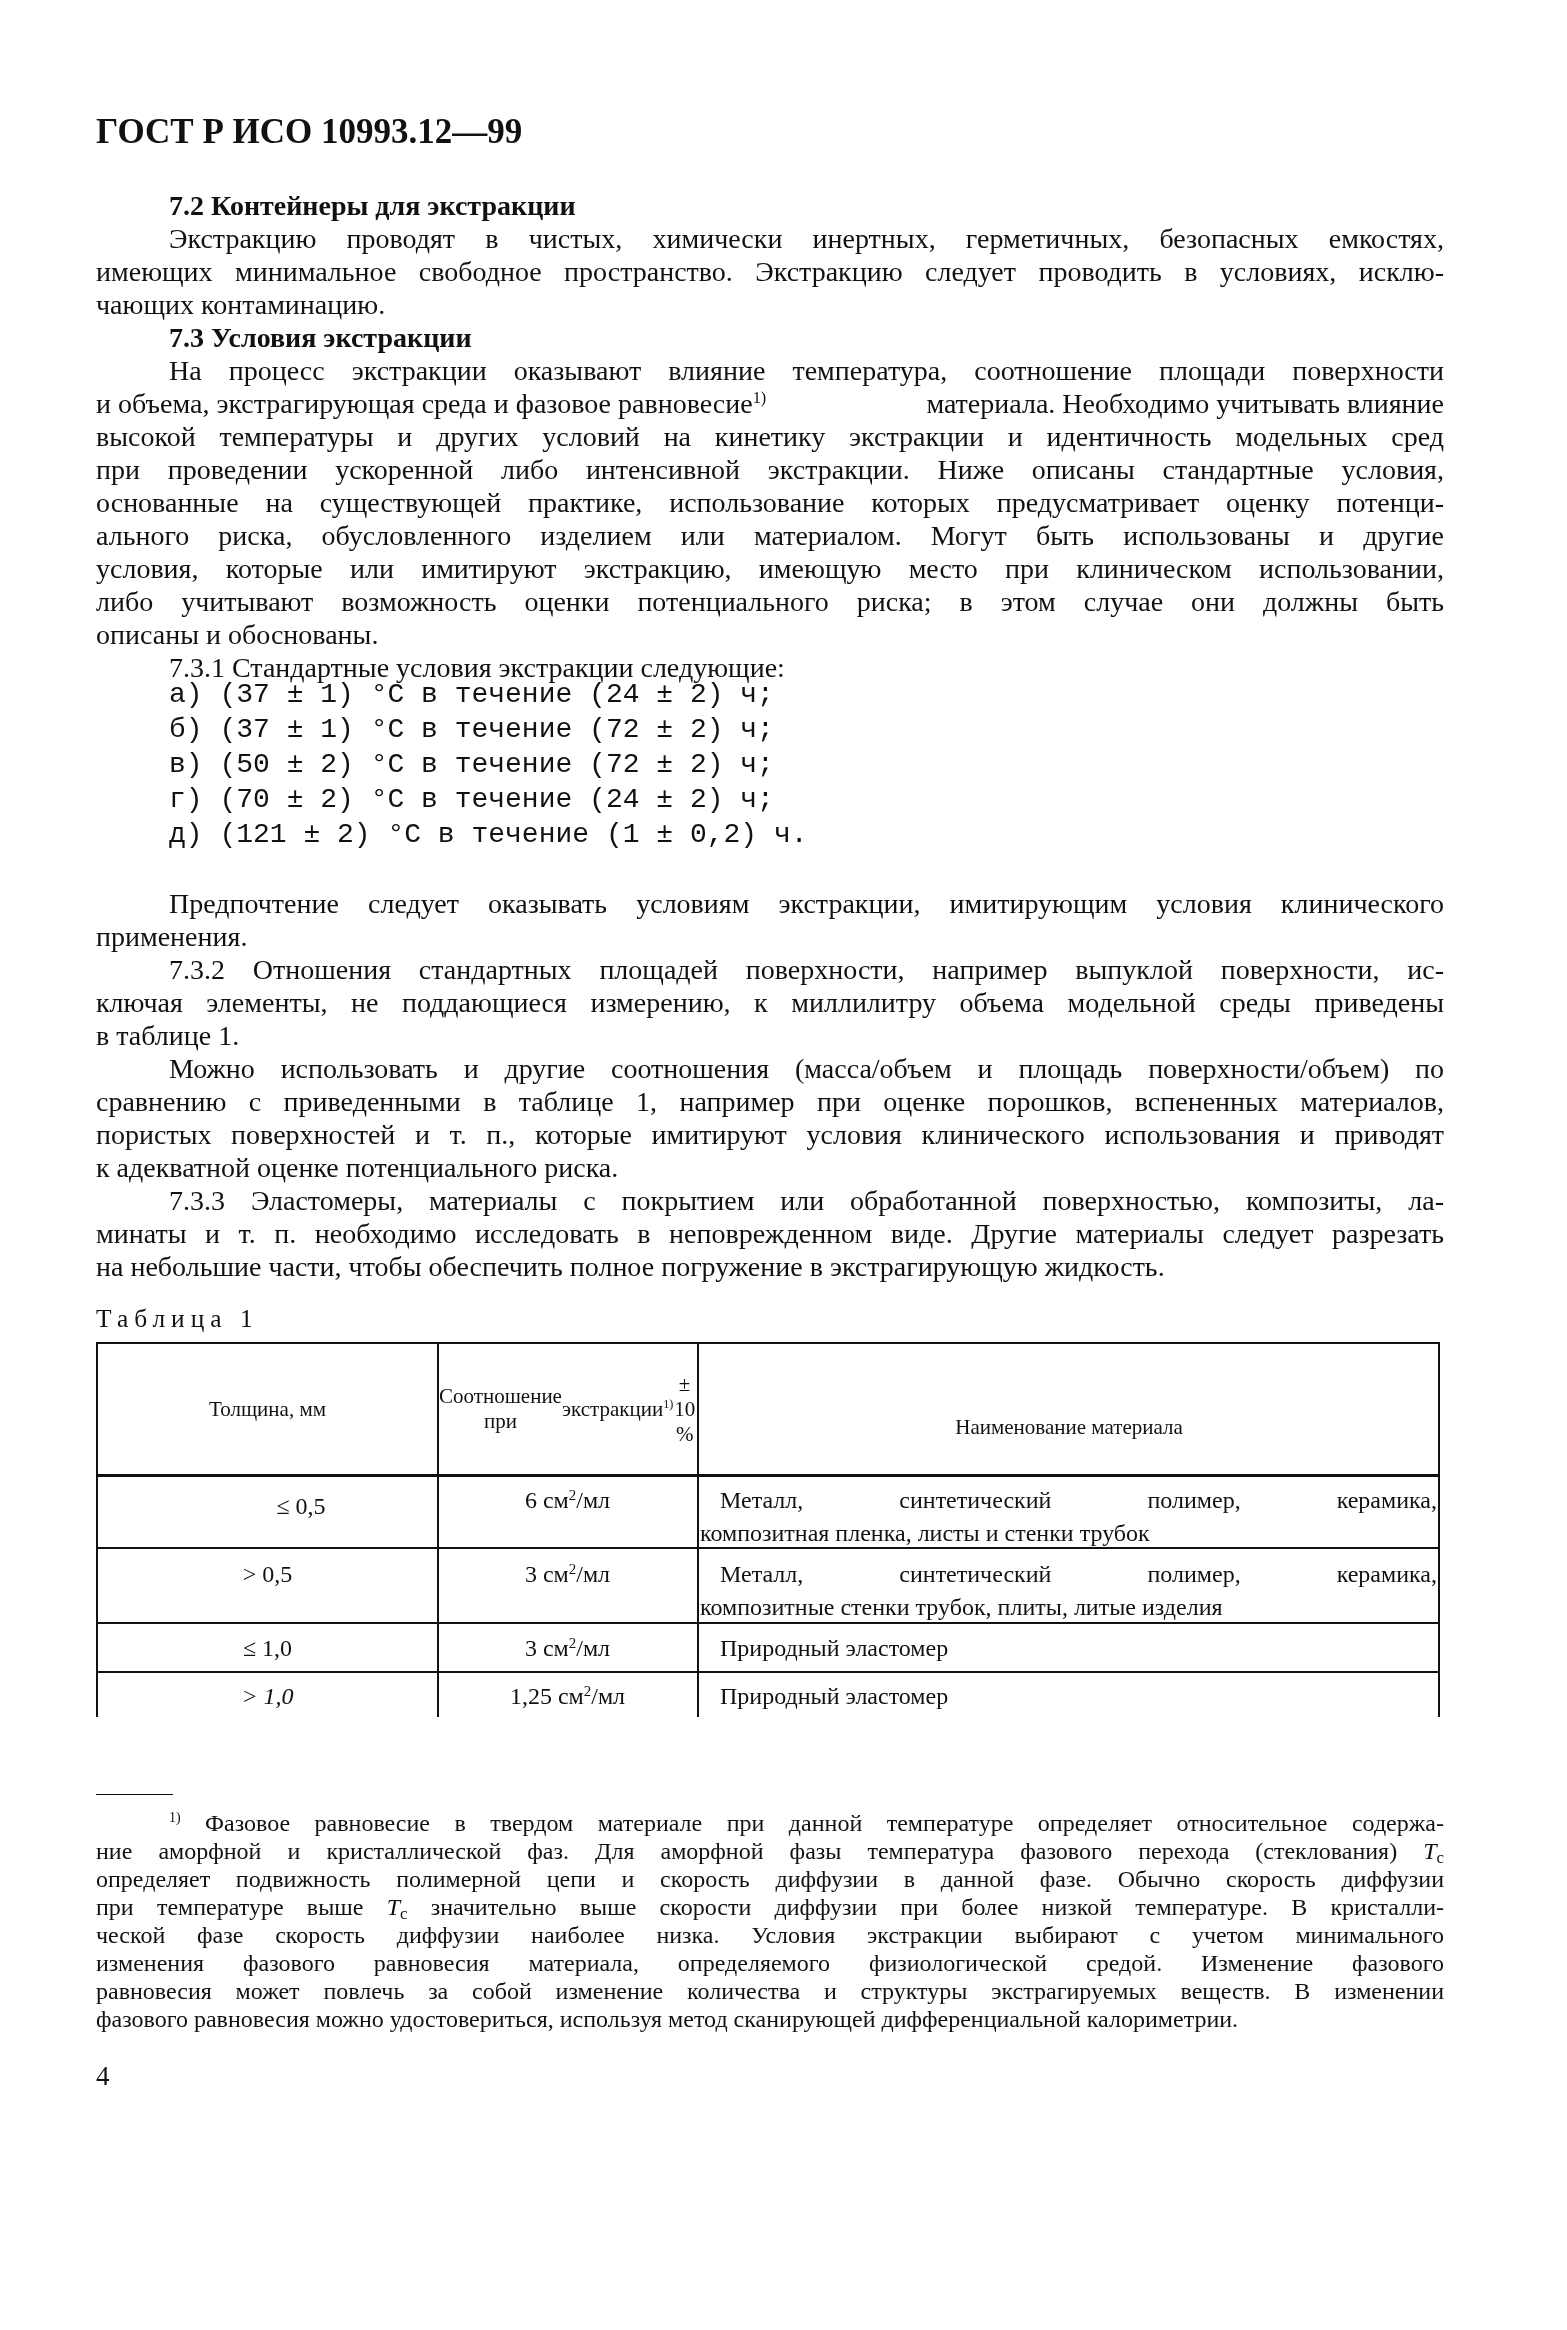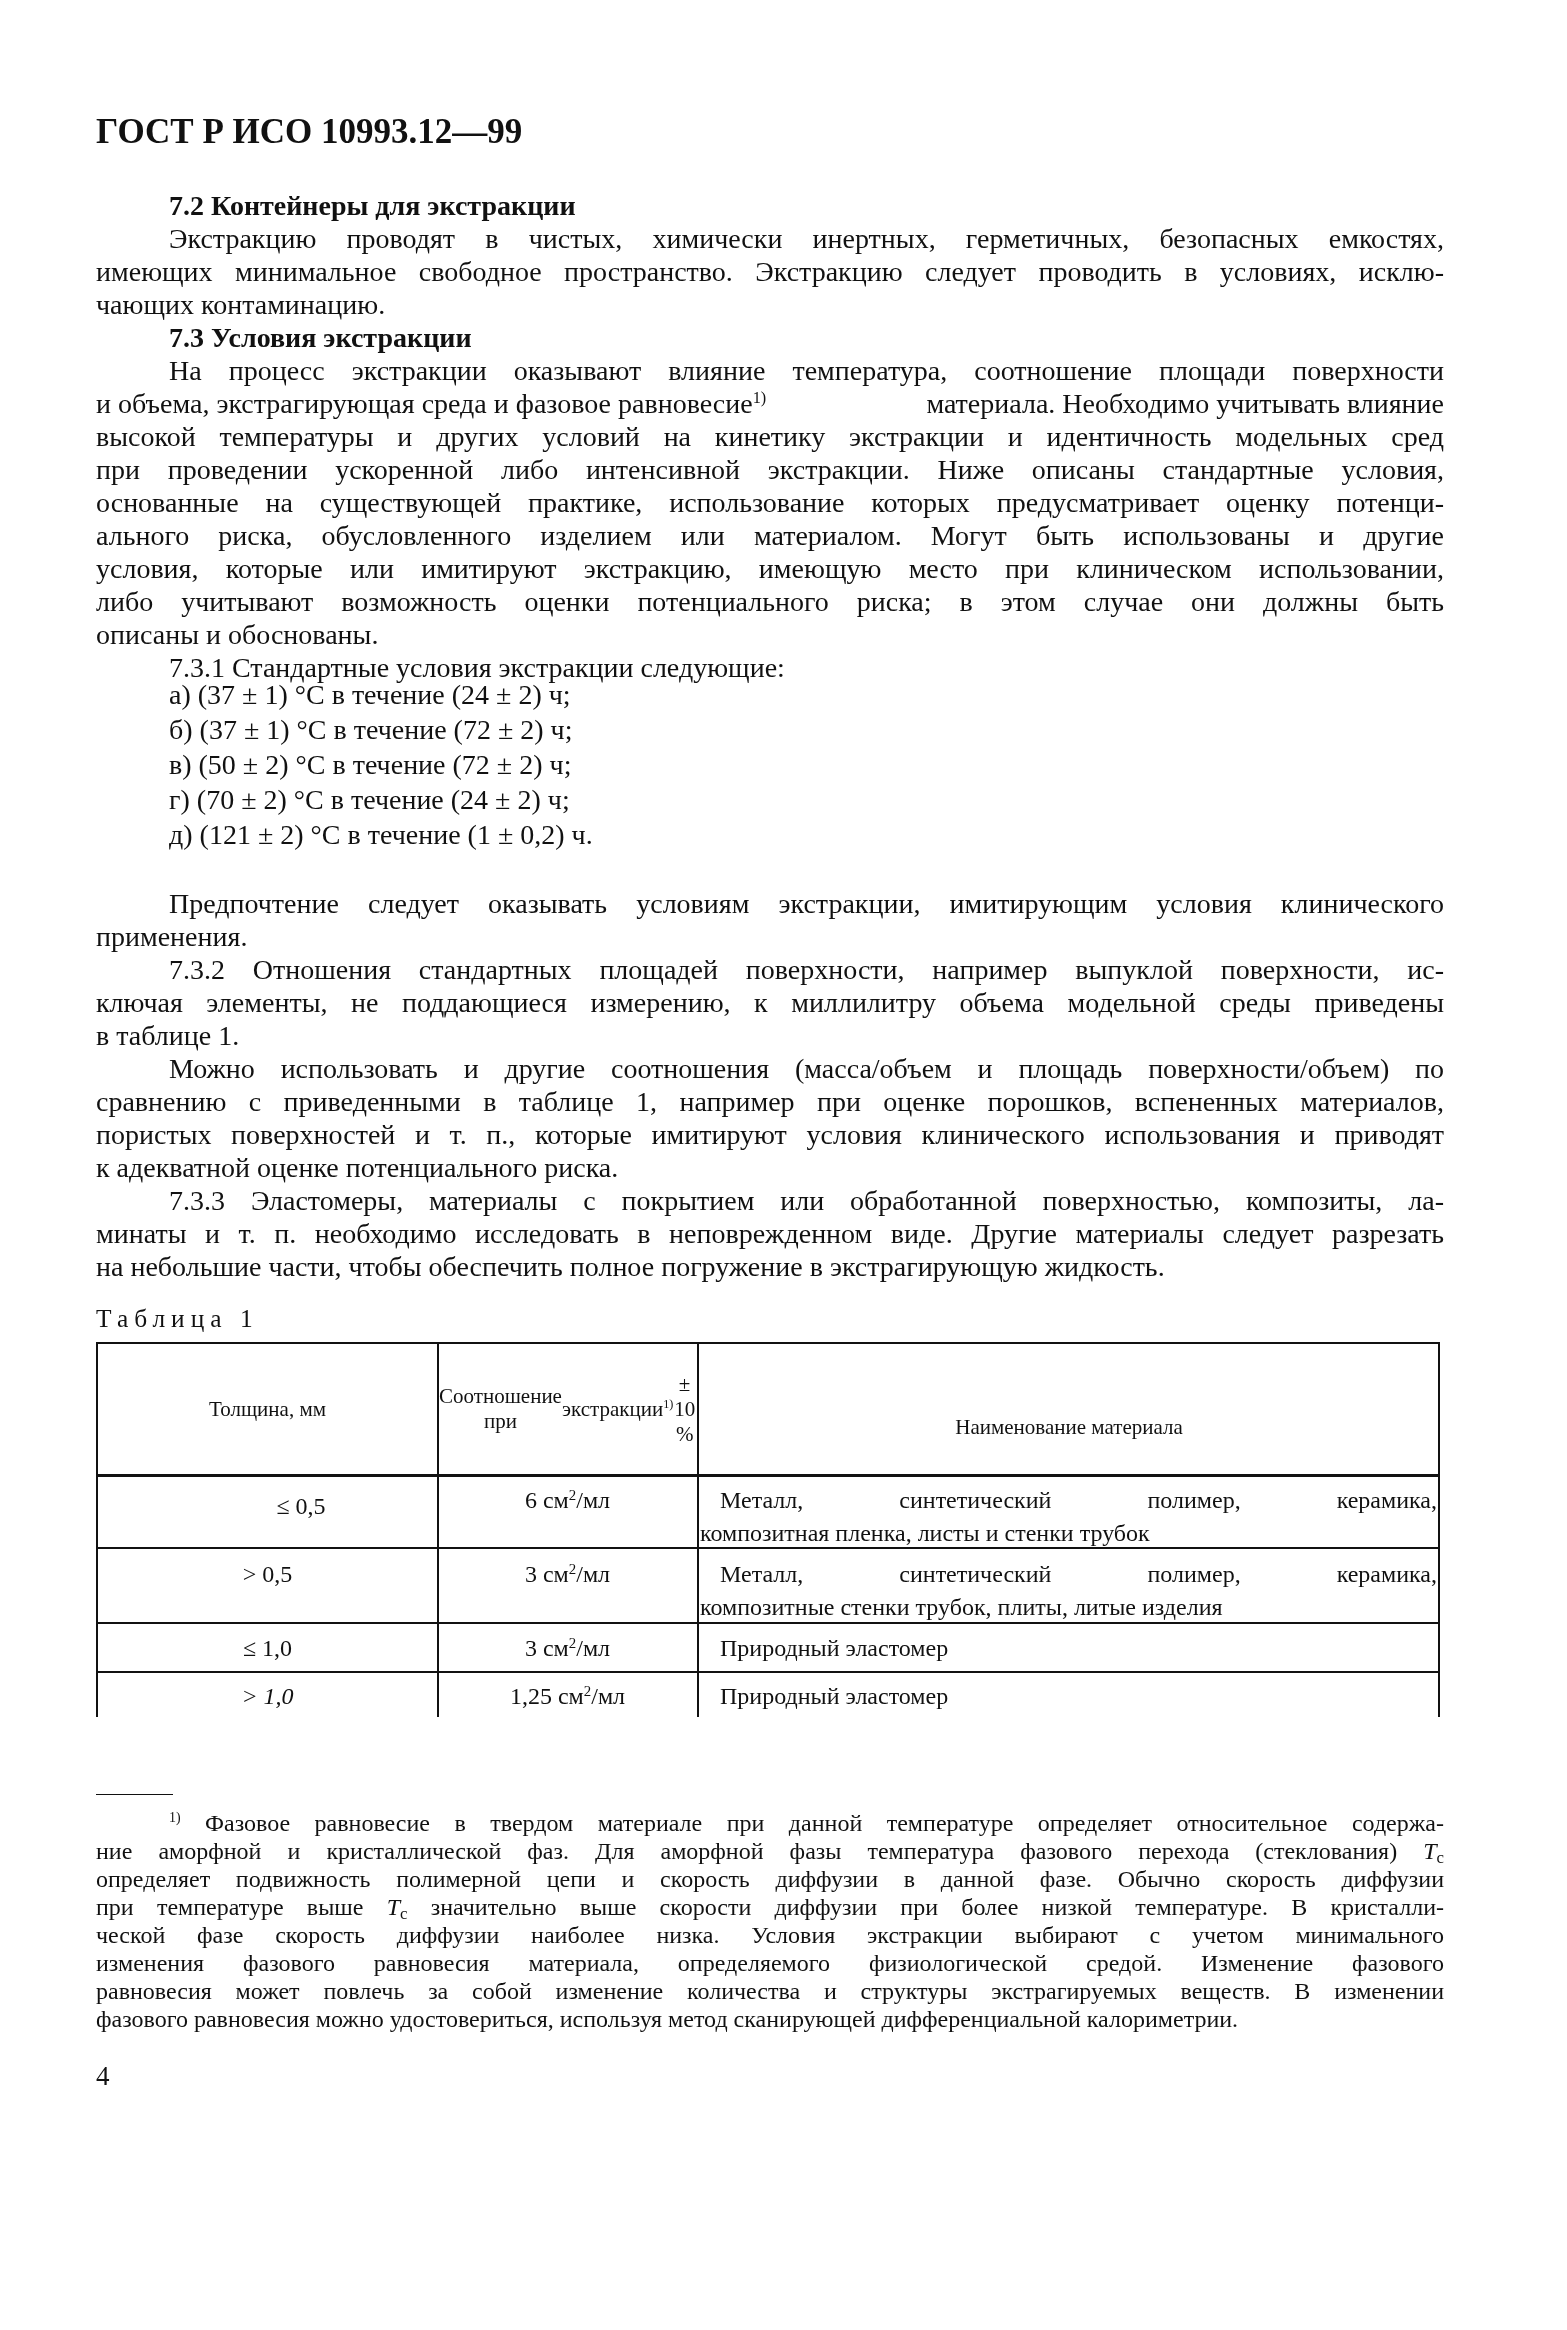--- a/index.html
+++ b/index.html
@@ -61,21 +61,21 @@
   <span class="line">высокой температуры и других условий на кинетику экстракции и идентичность модельных сред</span>
   <span class="line">при проведении ускоренной либо интенсивной экстракции. Ниже описаны стандартные условия,</span>
   <span class="line">основанные на существующей практике, использование которых предусматривает оценку потенци-</span>
   <span class="line">ального риска, обусловленного изделием или материалом. Могут быть использованы и другие</span>
   <span class="line">условия, которые или имитируют экстракцию, имеющую место при клиническом использовании,</span>
   <span class="line">либо учитывают возможность оценки потенциального риска; в этом случае они должны быть</span>
   <span class="line last">описаны и обоснованы.</span>
   <span class="line last indent">7.3.1 Стандартные условия экстракции следующие:</span>
 </div>
 
-<div class="abs body-block" style="top:678px; font-size:28px;">
+<div class="abs body-block" style="top:678px; font-size:28px;font-family:Liberation Mono, monospace;">
   <span class="list-line"><span>а)</span> <span>(37 ± 1) °С в течение (24 ± 2) ч;</span></span>
   <span class="list-line"><span>б)</span> <span>(37 ± 1) °С в течение (72 ± 2) ч;</span></span>
   <span class="list-line"><span>в)</span> <span>(50 ± 2) °С в течение (72 ± 2) ч;</span></span>
   <span class="list-line"><span>г)</span> <span>(70 ± 2) °С в течение (24 ± 2) ч;</span></span>
   <span class="list-line"><span>д)</span> <span>(121 ± 2) °С в течение (1 ± 0,2) ч.</span></span>
 </div>
 
 <div class="abs body-block" style="top:887px;">
   <span class="line indent">Предпочтение следует оказывать условиям экстракции, имитирующим условия клинического</span>
   <span class="line last">применения.</span>

